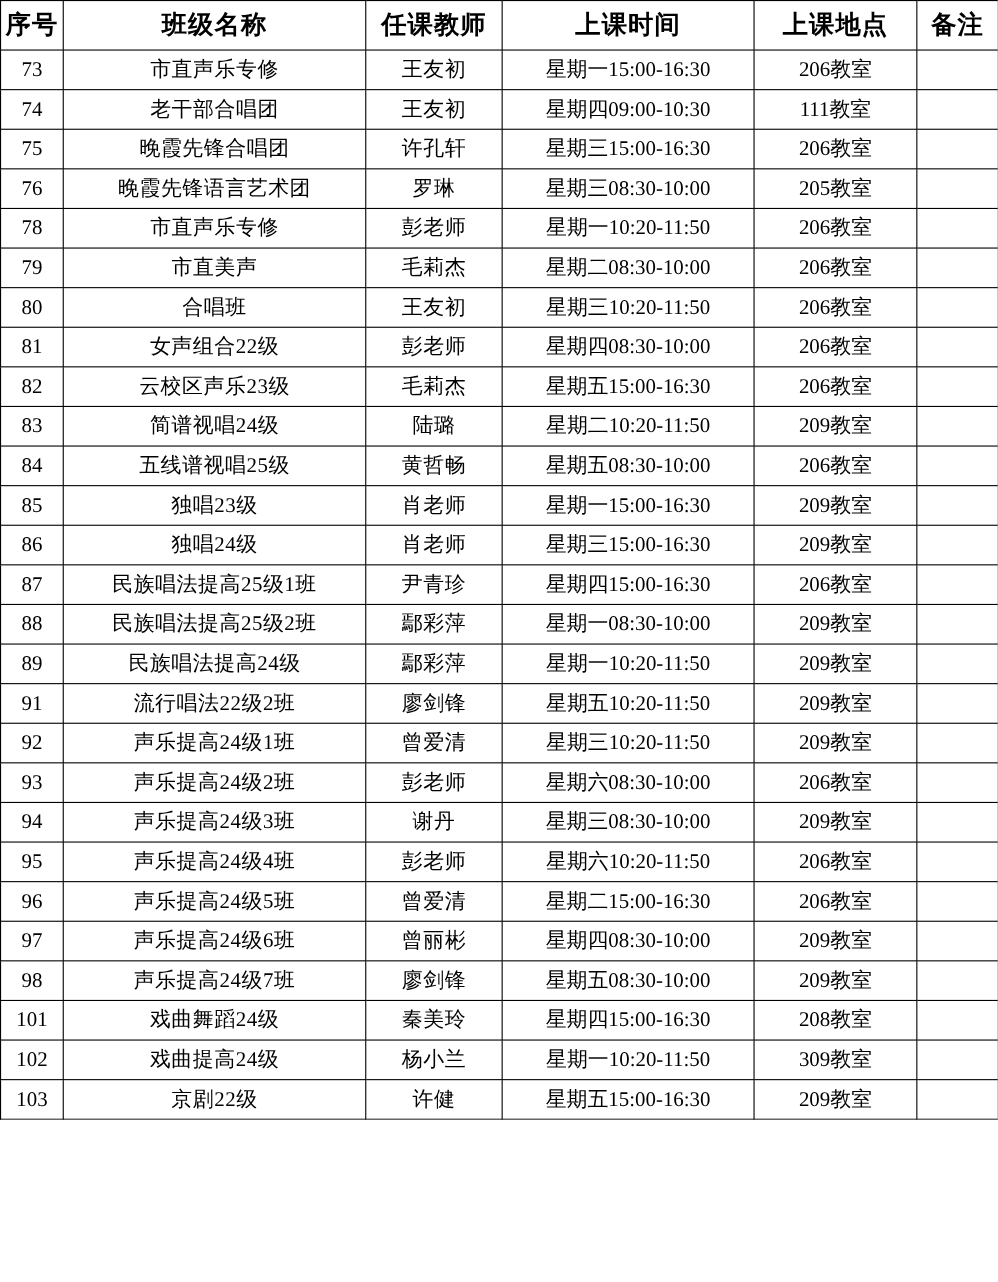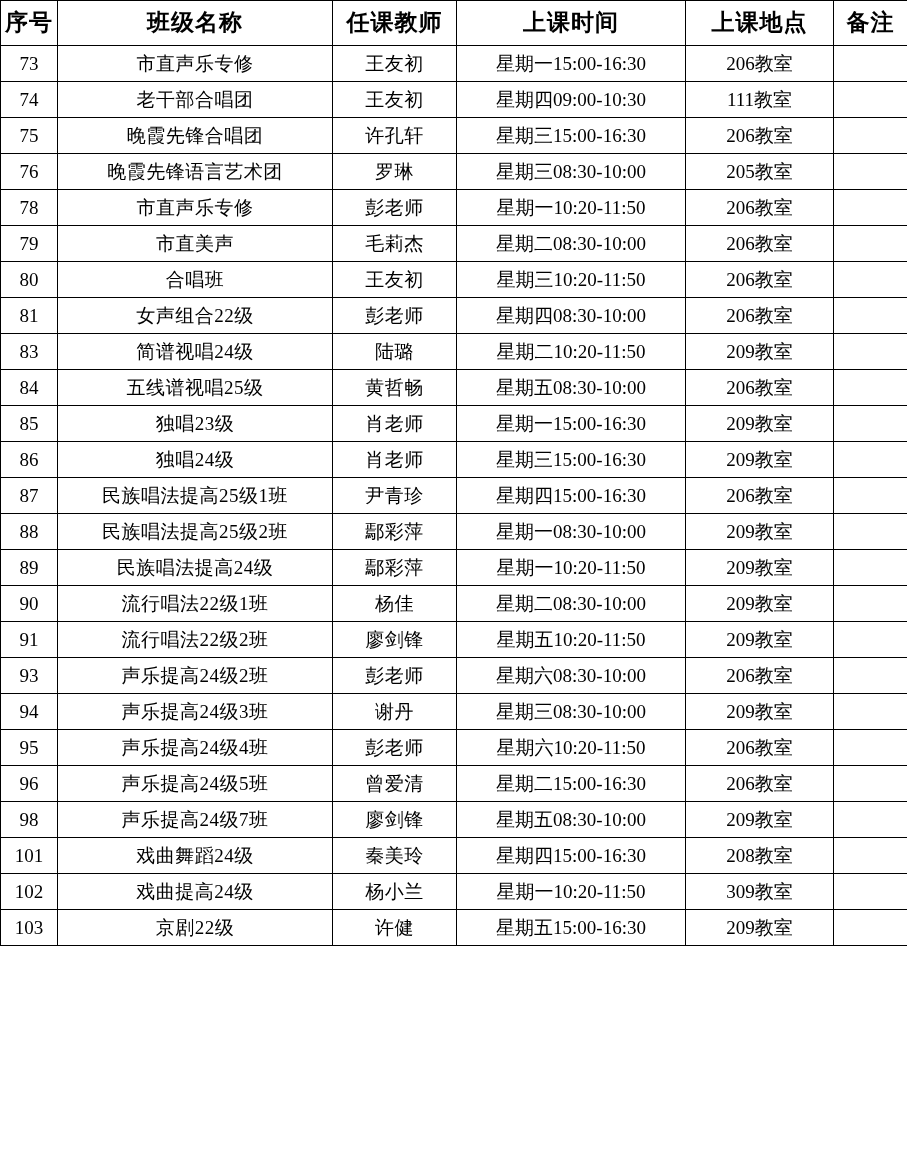--- a/index.html
+++ b/index.html
@@ -135,20 +135,28 @@
       </tr>
       <tr>
         <td class="idx">81</td>
         <td class="name">女声组合22级</td>
         <td class="teach">彭老师</td>
         <td class="time">星期四08:30-10:00</td>
         <td class="place">206教室</td>
         <td class="note"></td>
       </tr>
       <tr>
+        <td class="idx">82</td>
+        <td class="name">云校区声乐23级</td>
+        <td class="teach">毛莉杰</td>
+        <td class="time">星期五15:00-16:30</td>
+        <td class="place">206教室</td>
+        <td class="note"></td>
+      </tr>
+      <tr>
         <td class="idx">83</td>
         <td class="name">简谱视唱24级</td>
         <td class="teach">陆璐</td>
         <td class="time">星期二10:20-11:50</td>
         <td class="place">209教室</td>
         <td class="note"></td>
       </tr>
       <tr>
         <td class="idx">84</td>
         <td class="name">五线谱视唱25级</td>
@@ -191,36 +199,36 @@
       </tr>
       <tr>
         <td class="idx">89</td>
         <td class="name">民族唱法提高24级</td>
         <td class="teach">鄢彩萍</td>
         <td class="time">星期一10:20-11:50</td>
         <td class="place">209教室</td>
         <td class="note"></td>
       </tr>
       <tr>
-        <td class="idx">90</td>
-        <td class="name">流行唱法22级1班</td>
-        <td class="teach">杨佳</td>
-        <td class="time">星期二08:30-10:00</td>
-        <td class="place">209教室</td>
-        <td class="note"></td>
-      </tr>
-      <tr>
         <td class="idx">91</td>
         <td class="name">流行唱法22级2班</td>
         <td class="teach">廖剑锋</td>
         <td class="time">星期五10:20-11:50</td>
         <td class="place">209教室</td>
         <td class="note"></td>
       </tr>
       <tr>
+        <td class="idx">92</td>
+        <td class="name">声乐提高24级1班</td>
+        <td class="teach">曾爱清</td>
+        <td class="time">星期三10:20-11:50</td>
+        <td class="place">209教室</td>
+        <td class="note"></td>
+      </tr>
+      <tr>
         <td class="idx">93</td>
         <td class="name">声乐提高24级2班</td>
         <td class="teach">彭老师</td>
         <td class="time">星期六08:30-10:00</td>
         <td class="place">206教室</td>
         <td class="note"></td>
       </tr>
       <tr>
         <td class="idx">94</td>
         <td class="name">声乐提高24级3班</td>
@@ -236,20 +244,28 @@
         <td class="time">星期六10:20-11:50</td>
         <td class="place">206教室</td>
         <td class="note"></td>
       </tr>
       <tr>
         <td class="idx">96</td>
         <td class="name">声乐提高24级5班</td>
         <td class="teach">曾爱清</td>
         <td class="time">星期二15:00-16:30</td>
         <td class="place">206教室</td>
+        <td class="note"></td>
+      </tr>
+      <tr>
+        <td class="idx">97</td>
+        <td class="name">声乐提高24级6班</td>
+        <td class="teach">曾丽彬</td>
+        <td class="time">星期四08:30-10:00</td>
+        <td class="place">209教室</td>
         <td class="note"></td>
       </tr>
       <tr>
         <td class="idx">98</td>
         <td class="name">声乐提高24级7班</td>
         <td class="teach">廖剑锋</td>
         <td class="time">星期五08:30-10:00</td>
         <td class="place">209教室</td>
         <td class="note"></td>
       </tr>

